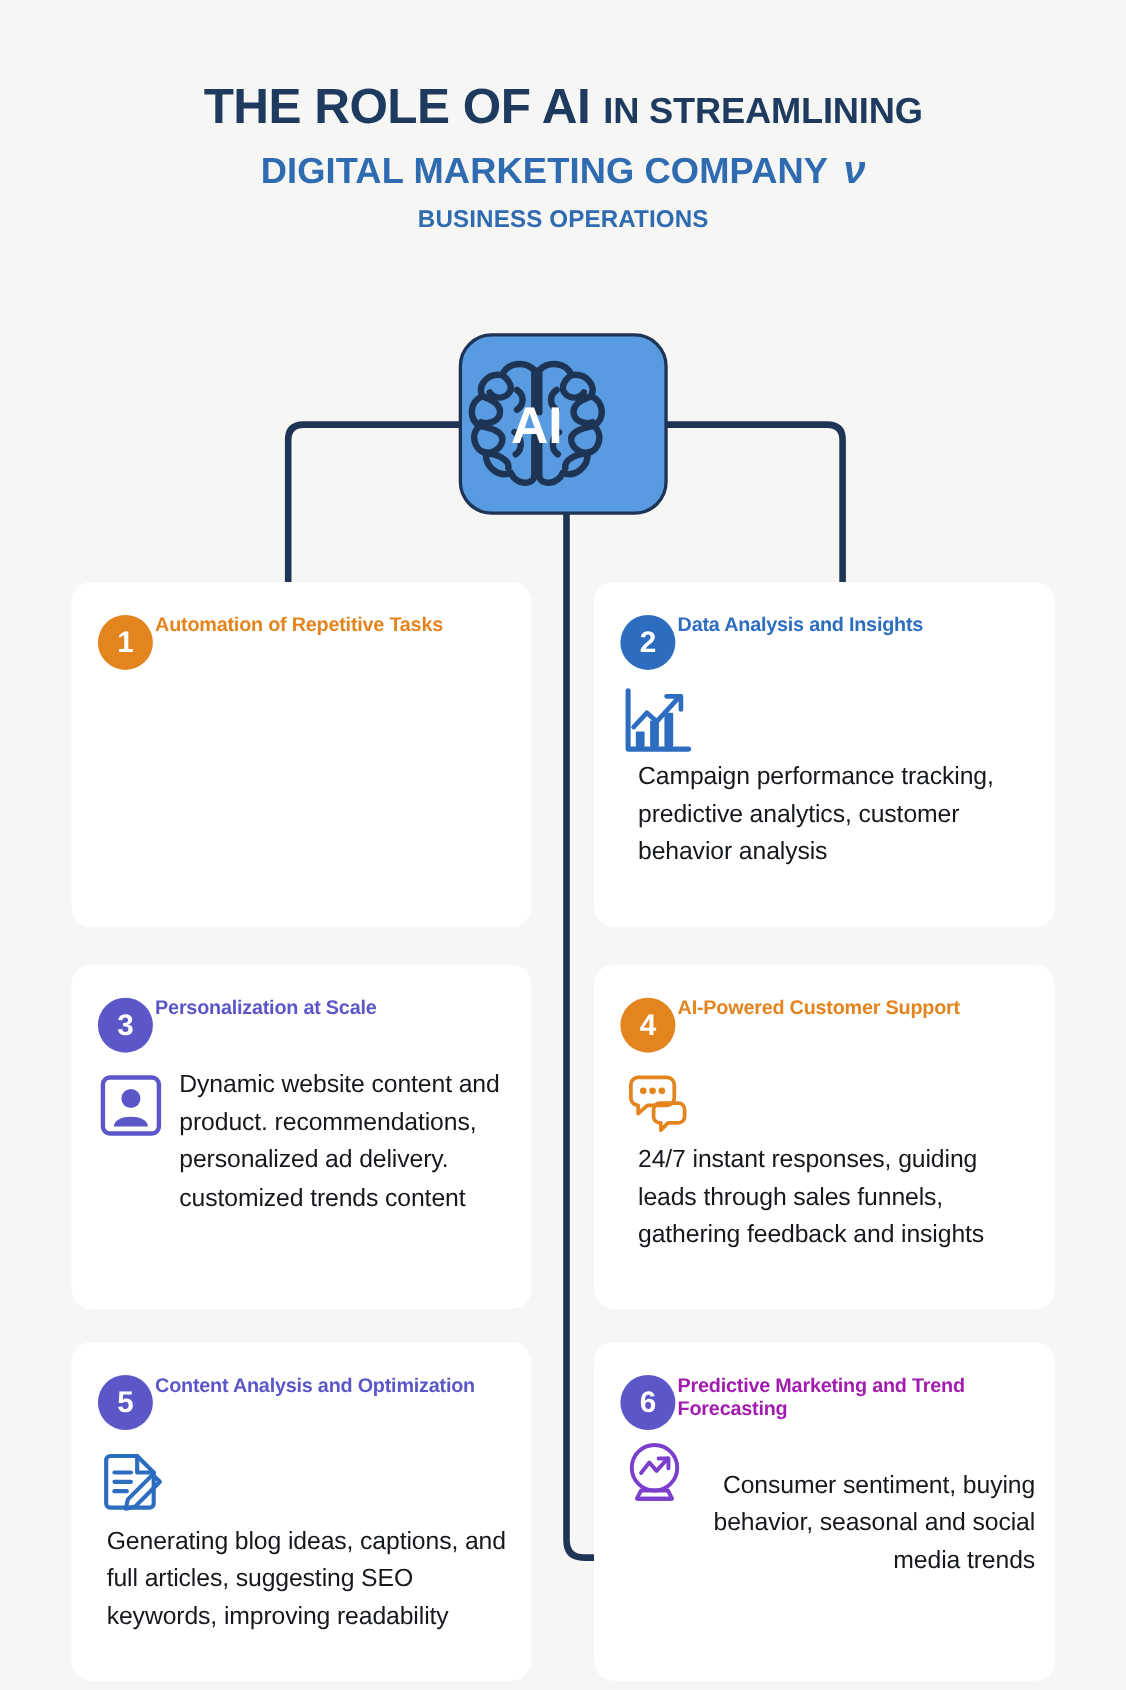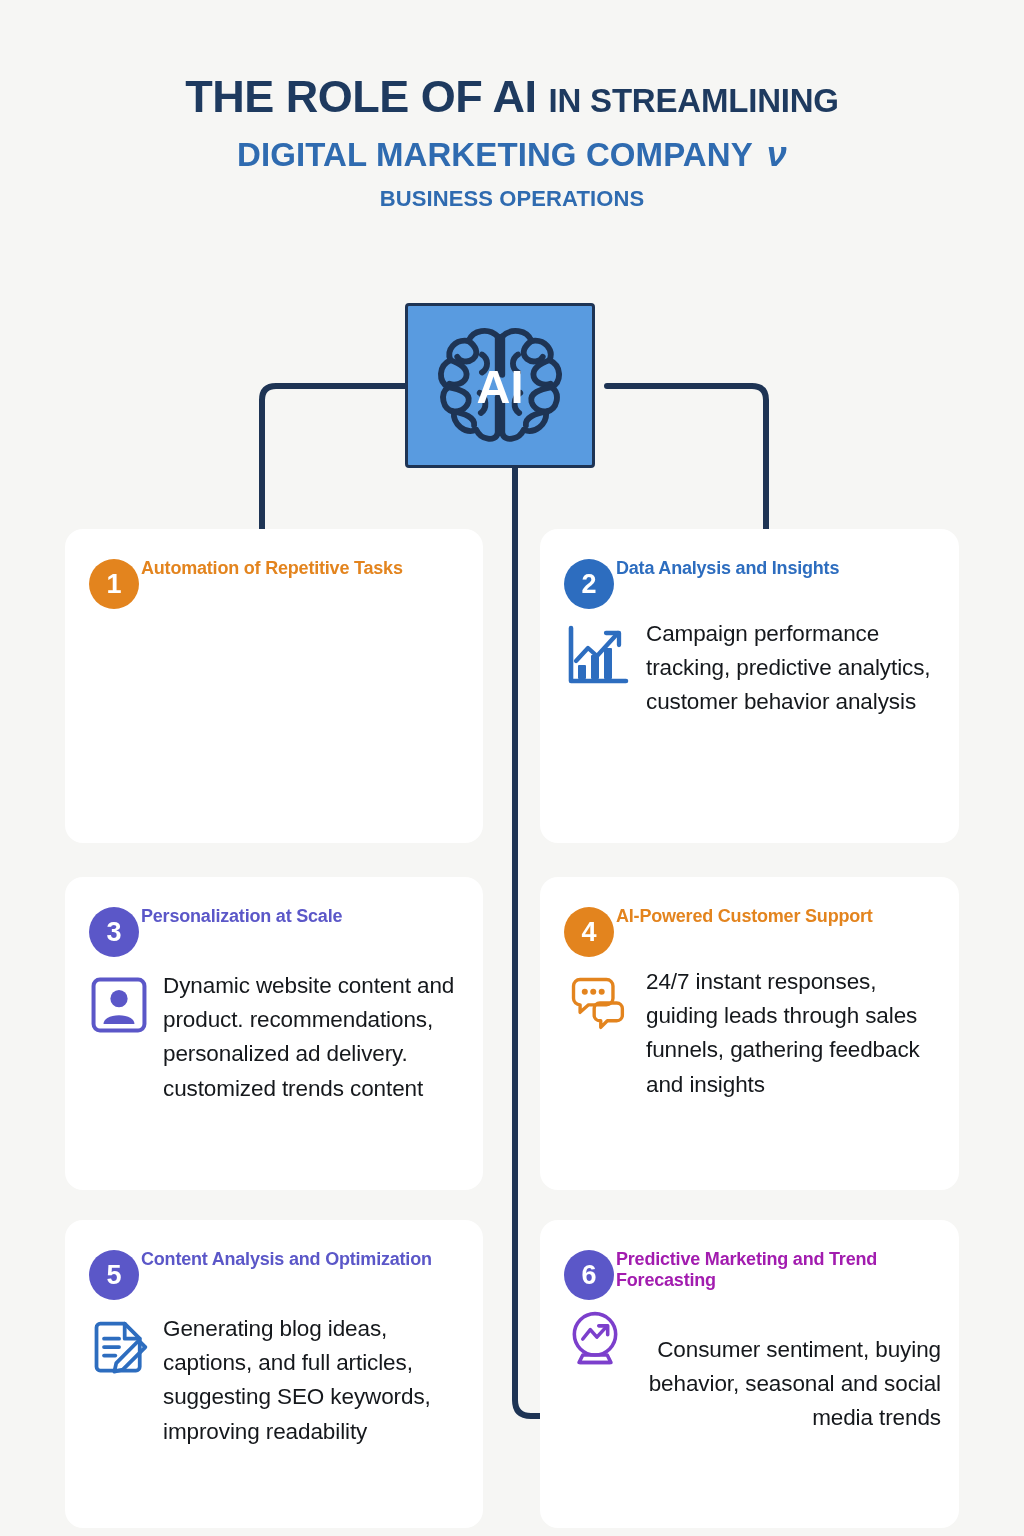--- a/index.html
+++ b/index.html
@@ -29,23 +29,23 @@
     margin-top:16px;
     font-size:22px; font-weight:bold; color:#2F6BB0;
     letter-spacing:0.1px; line-height:1.0;
   }
 
   
   .connectors { position:absolute; left:0; top:0; width:1024px; height:1536px; pointer-events:none; }
 
   
   .ai-node {
-    position:absolute; left:405px; top:303px; width:190px; height:165px;
-    background:#599BE0; border:3.5px solid #1E3454; border-radius:4px;
-    display:flex; align-items:center; justify-content:center;
+    position:absolute; left:417px; top:303px; width:190px; height:165px;
+    background:#599BE0; border:3.5px solid #1E3454; border-radius:30px;
+    display:flex; align-items:center; 
     z-index:5;
   }
   .ai-node .brainwrap { position:relative; width:136px; height:126px; }
   .ai-node .ai-text {
     position:absolute; left:0; right:0; top:50%; transform:translateY(-50%);
     text-align:center; color:#FFFFFF; font-size:47px; font-weight:bold;
     letter-spacing:0px; line-height:1;
   }
 
   
@@ -72,25 +72,25 @@
     letter-spacing:-0.2px; padding-top:2px;
   }
   .card-body { display:flex; align-items:flex-start; padding:8px 18px 0 24px; }
   .card-icon { flex:0 0 auto; width:66px; height:66px; margin-top:6px; }
   .card-desc {
     margin-left:8px; font-size:22.5px; line-height:1.52;
     color:#15181C; letter-spacing:-0.1px;
   }
   .card.c6 .card-body { padding-top:2px; }
   .card.c6 .card-desc { margin-top:31px;text-align:right; }
-  .card.c2 .card-body, .card.c4 .card-body { padding-left:26px; }
+  .card.c2 .card-body, .card.c4 .card-body { padding-left:26px;flex-direction:column; }
   .card.c2 .card-desc, .card.c4 .card-desc { margin-left:14px; }
   .card.c1 .card-body { padding-top:4px; }
   .card.c3 .card-body { padding-top:12px; }
-  .card.c5 .card-body { padding-top:12px; }
+  .card.c5 .card-body { padding-top:12px;flex-direction:column; }
 </style>
 </head>
 <body>
 
 <div id="root">
 
   <div class="title-block">
     <div class="title-line1">
       <span class="big">THE ROLE OF AI</span><span style="display:inline-block;width:12px"></span><span class="small">IN STREAMLINING</span>
     </div>

